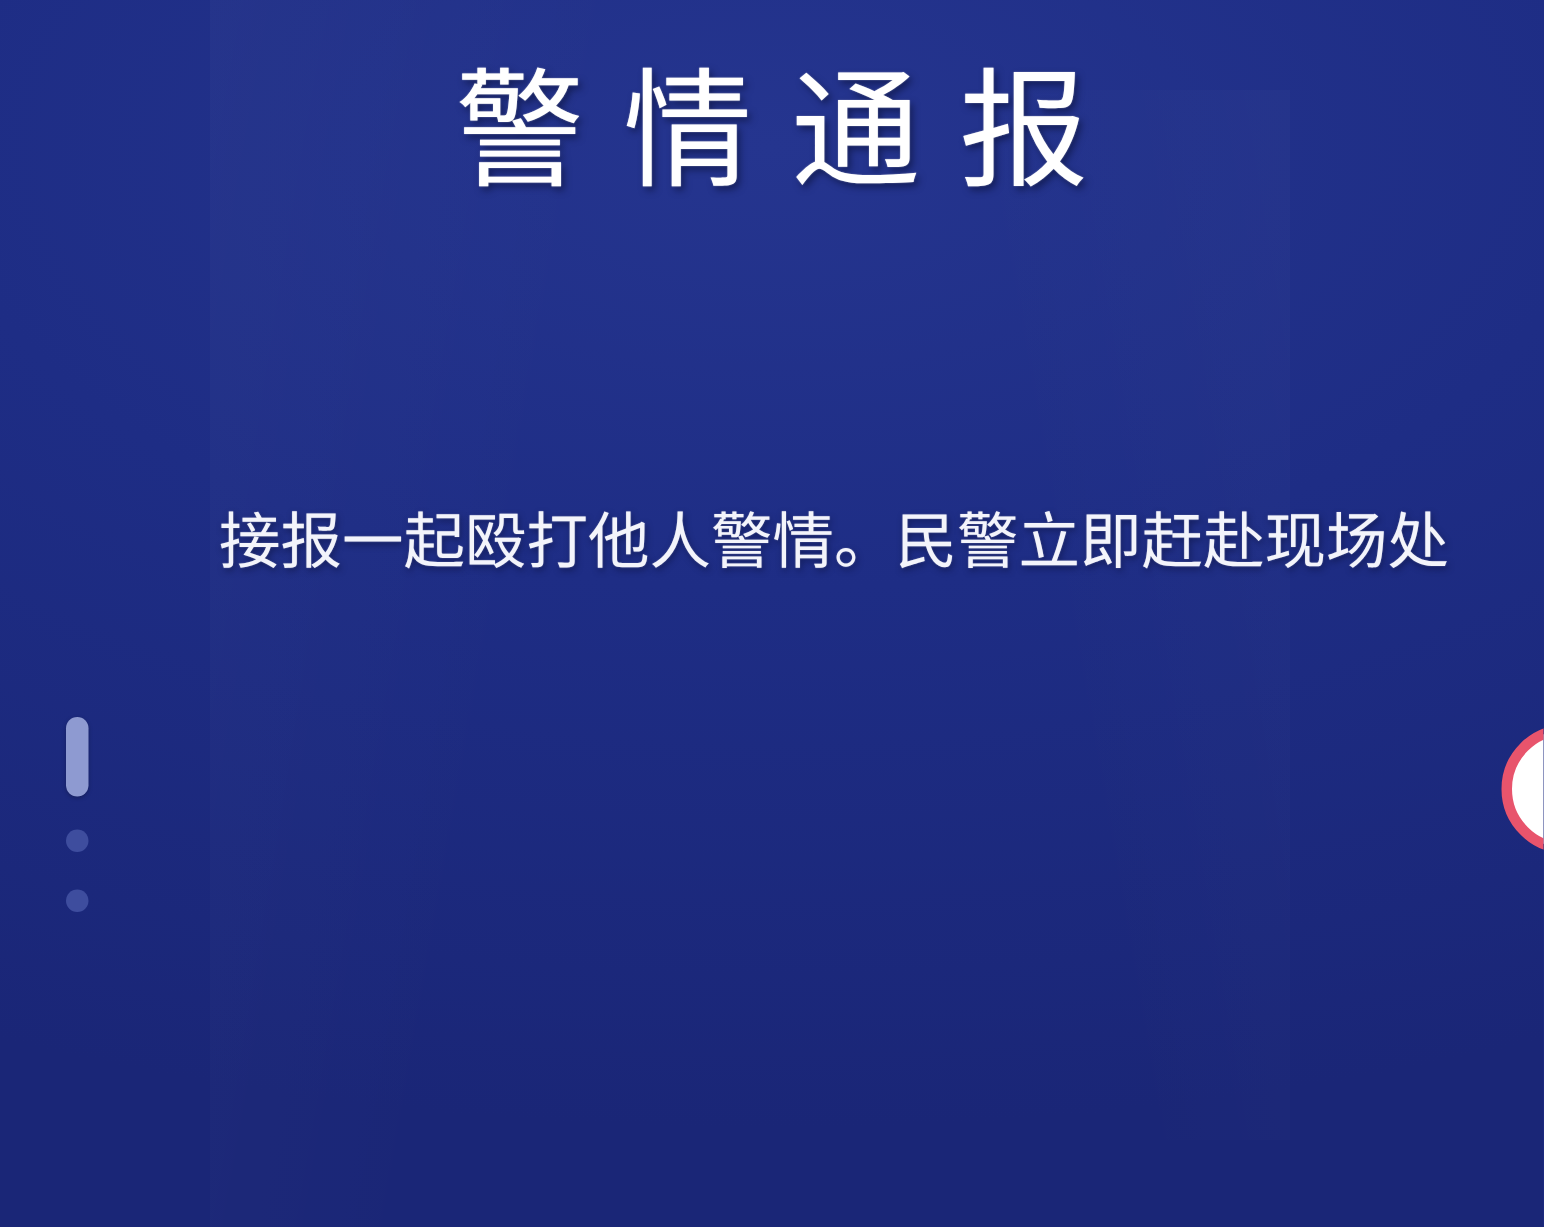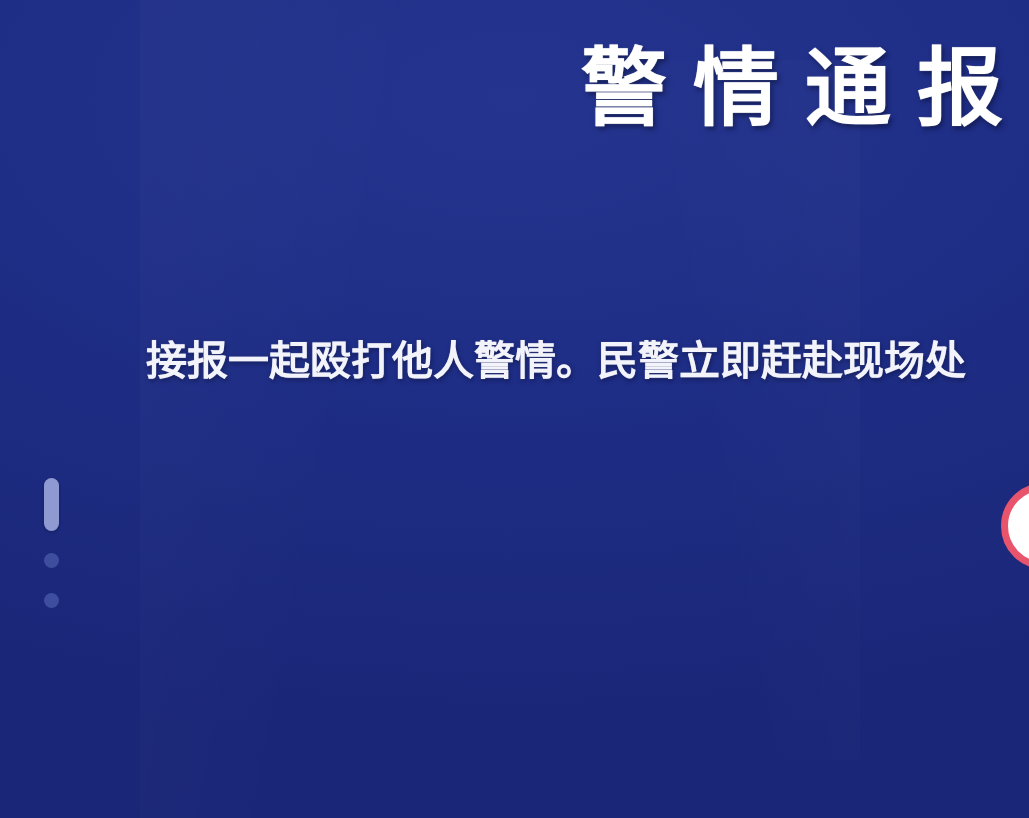--- a/index.html
+++ b/index.html
@@ -34,26 +34,26 @@
   .sheen.a { left: 140px;  top: 0;    width: 330px; height: 818px; }
   .sheen.b { left: 560px;  top: 60px; width: 300px; height: 700px;
              background: linear-gradient(260deg, rgba(255,255,255,0.018), rgba(255,255,255,0) 55%); }
 
   
   .title {
     position: absolute;
     left: 0;
     right: 0;
     top: 36px;
-    text-align: right;
+    text-align: center;
     color: #ffffff;
     font-family: "DejaVu Serif", "Liberation Serif", serif;
     font-size: 86px;
     line-height: 104px;
-    font-weight: 700;
+    font-weight: 400;
     letter-spacing: 26px;
     
     text-indent: 26px;
     text-shadow:
        0 0 1px rgba(255,255,255,0.55),
        2px 3px 5px rgba(8,12,48,0.55);
     white-space: nowrap;
     user-select: none;
   }
 
@@ -124,21 +124,21 @@
 <body>
 
 <div id="screen">
 
   <div class="sheen a"></div>
   <div class="sheen b"></div>
 
   <div class="title">警情通报</div>
 
   <div class="body-copy">
-    <span class="ln" style="letter-spacing: 0px; font-weight: bold;">接报一起殴打他人警情。民警立即赶赴现场处</span>
+    <span class="ln" style="letter-spacing: 0px;">接报一起殴打他人警情。民警立即赶赴现场处</span>
     
     
     
     
     
   </div>
 
   <div class="page-indicator">
     <div class="pill"></div>
     <div class="dot"></div>

